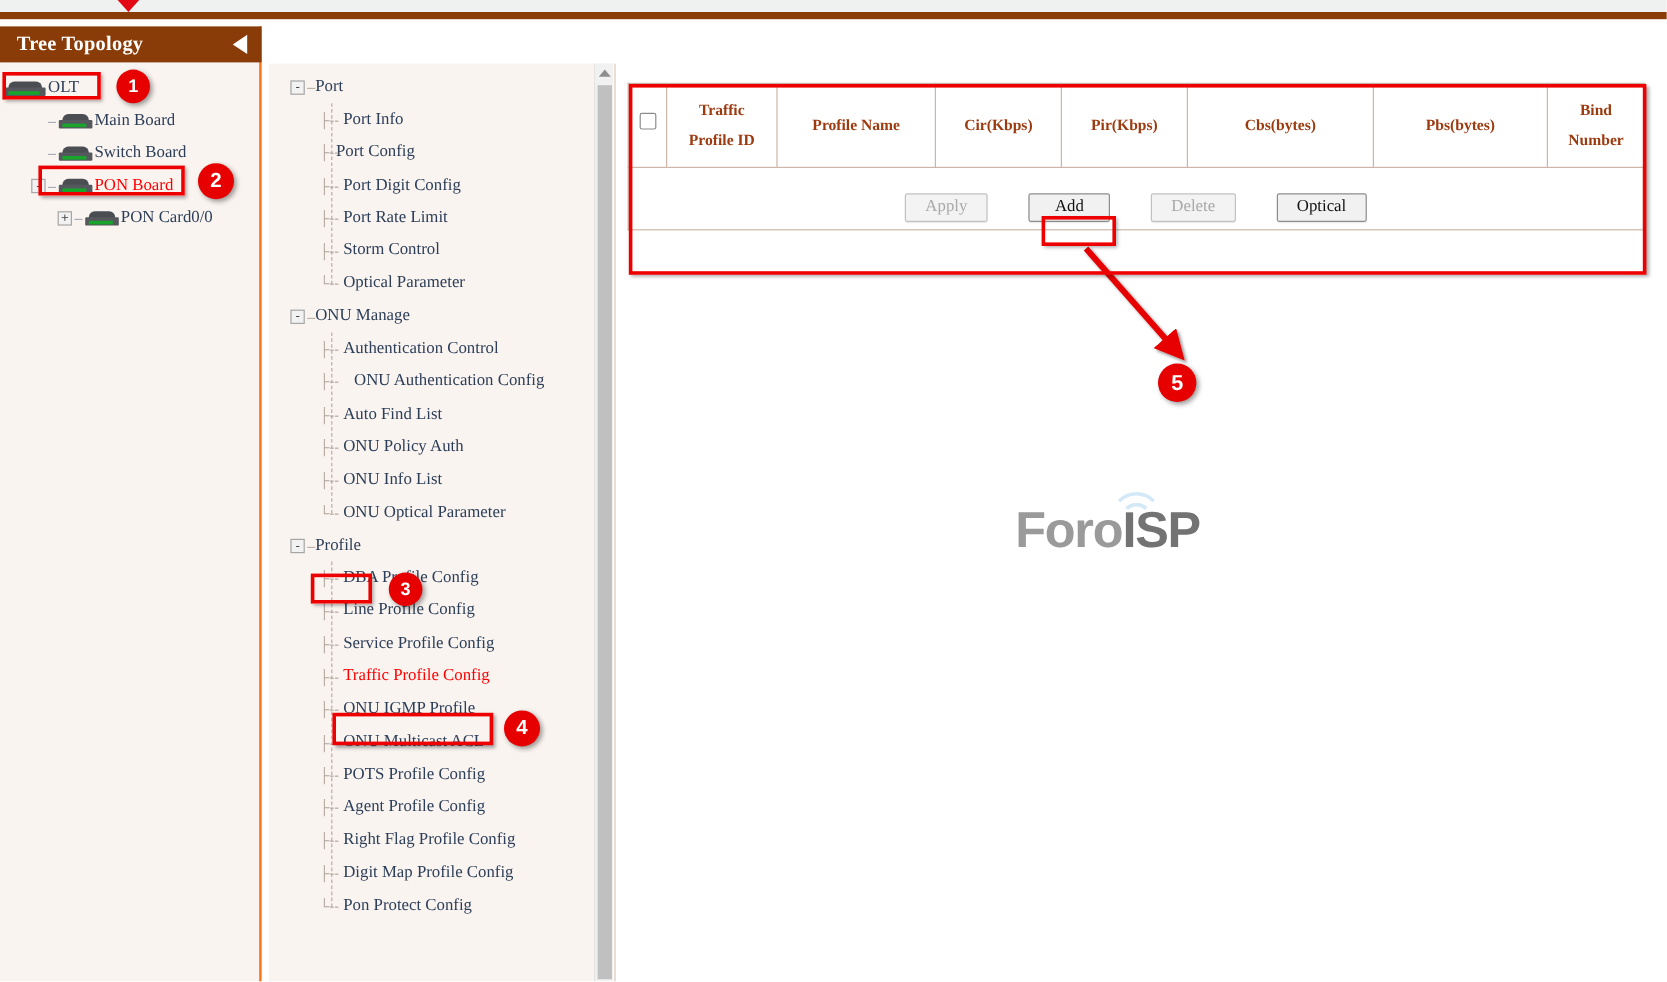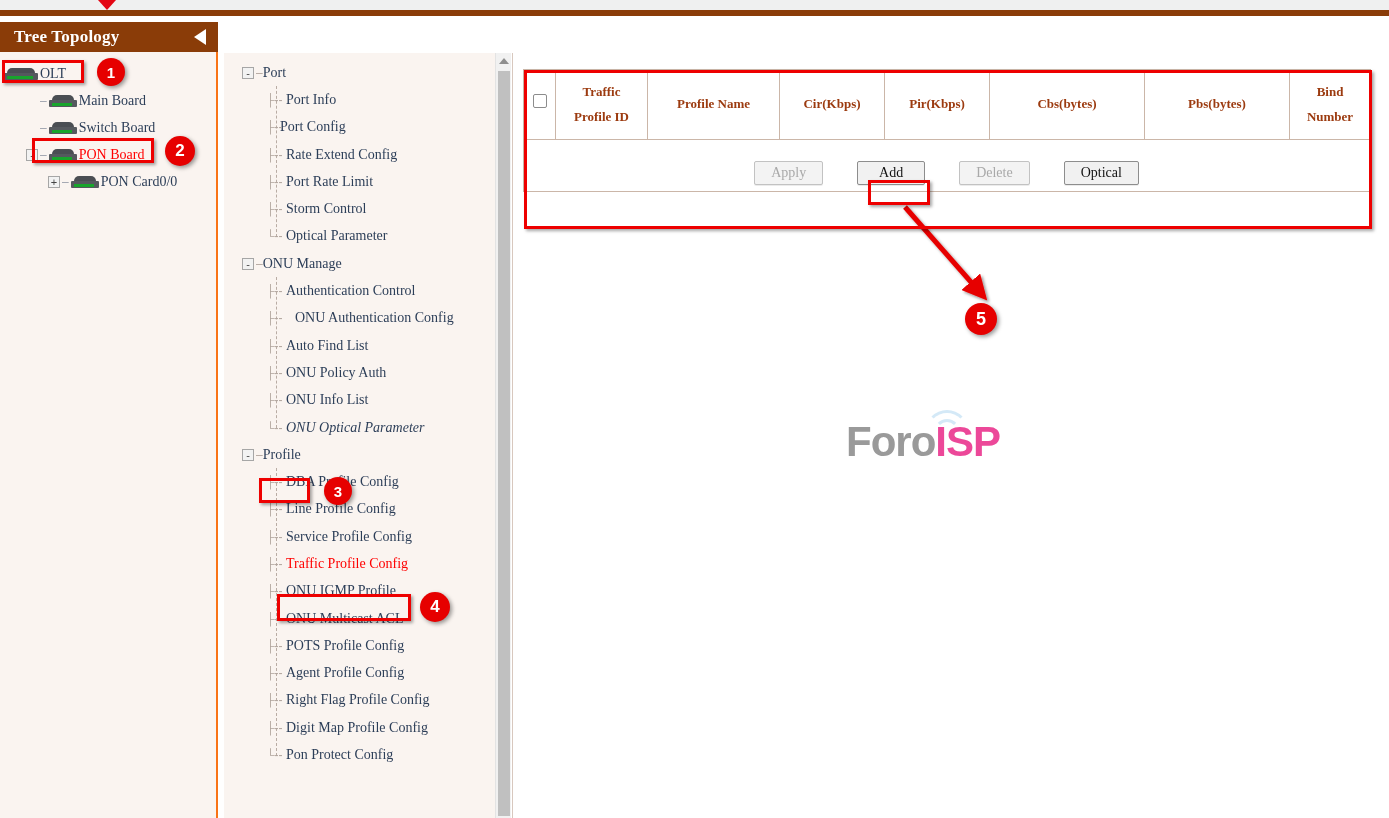--- a/index.html
+++ b/index.html
@@ -149,21 +149,21 @@
   }
   .btn.disabled { color:#a9a9a9; border-color:#c2c2c2; background:#f3f3f3; }
 
   
   .watermark {
     position:absolute; left:333px; top:359px; width:200px; height:60px;
     font-family:"Liberation Sans", sans-serif; font-weight:bold; font-size:42px;
     letter-spacing:-1px; line-height:60px;
   }
   .wm-foro { color:#9a9a9a; }
-  .wm-isp { color:#ec4899; }
+  .wm-isp { color:#737373; }
   .wifi-arc {
     position:absolute; left:79px; top:-2px; width:44px; height:26px; overflow:hidden;
   }
   .wifi-arc span {
     position:absolute; display:block; border:3px solid #d4e9f7; border-radius:50%;
     border-bottom-color:transparent; border-left-color:transparent; border-right-color:transparent;
   }
   .arc1 { left:0; top:0; width:44px; height:44px; }
   .arc2 { left:9px; top:9px; width:26px; height:26px; }
 </style>
@@ -248,21 +248,21 @@
             <div class="mnode child">
               <span class="mtick" style="position: absolute; left: 42px;">├--</span>
               <span class="lbl" style="margin-left: 18px;">Port Info</span>
             </div>
             <div class="mnode child">
               <span class="mtick" style="position: absolute; left: 42px;">├--</span>
               <span class="lbl" style="margin-left: 12px;">Port Config</span>
             </div>
             <div class="mnode child">
               <span class="mtick" style="position: absolute; left: 42px;">├--</span>
-              <span class="lbl" style="margin-left: 18px;">Rate Extend Config</span>
+              <span class="lbl" style="margin-left: 18px;">Port Digit Config</span>
             </div>
             <div class="mnode child">
               <span class="mtick" style="position: absolute; left: 42px;">├--</span>
               <span class="lbl" style="margin-left: 18px;">Port Rate Limit</span>
             </div>
             <div class="mnode child">
               <span class="mtick" style="position: absolute; left: 42px;">├--</span>
               <span class="lbl" style="margin-left: 18px;">Storm Control</span>
             </div>
             <div class="mnode child">
@@ -292,21 +292,21 @@
             <div class="mnode child">
               <span class="mtick" style="position: absolute; left: 42px;">├--</span>
               <span class="lbl" style="margin-left: 18px;">ONU Policy Auth</span>
             </div>
             <div class="mnode child">
               <span class="mtick" style="position: absolute; left: 42px;">├--</span>
               <span class="lbl" style="margin-left: 18px;">ONU Info List</span>
             </div>
             <div class="mnode child">
               <span class="mtick" style="position: absolute; left: 42px;">└--</span>
-              <span class="lbl" style="margin-left: 18px; font-style: italic;">ONU Optical Parameter</span>
+              <span class="lbl" style="margin-left: 18px;">ONU Optical Parameter</span>
             </div>
           </div>
           <div class="mnode">
             <span class="expander">-</span>
             <span class="mtick">–</span>
             <span class="lbl">Profile</span>
           </div>
           <div style="position: relative;">
             <div class="vline" style="top: 0px; height: 287.3px;"></div>
             <div class="mnode child">

